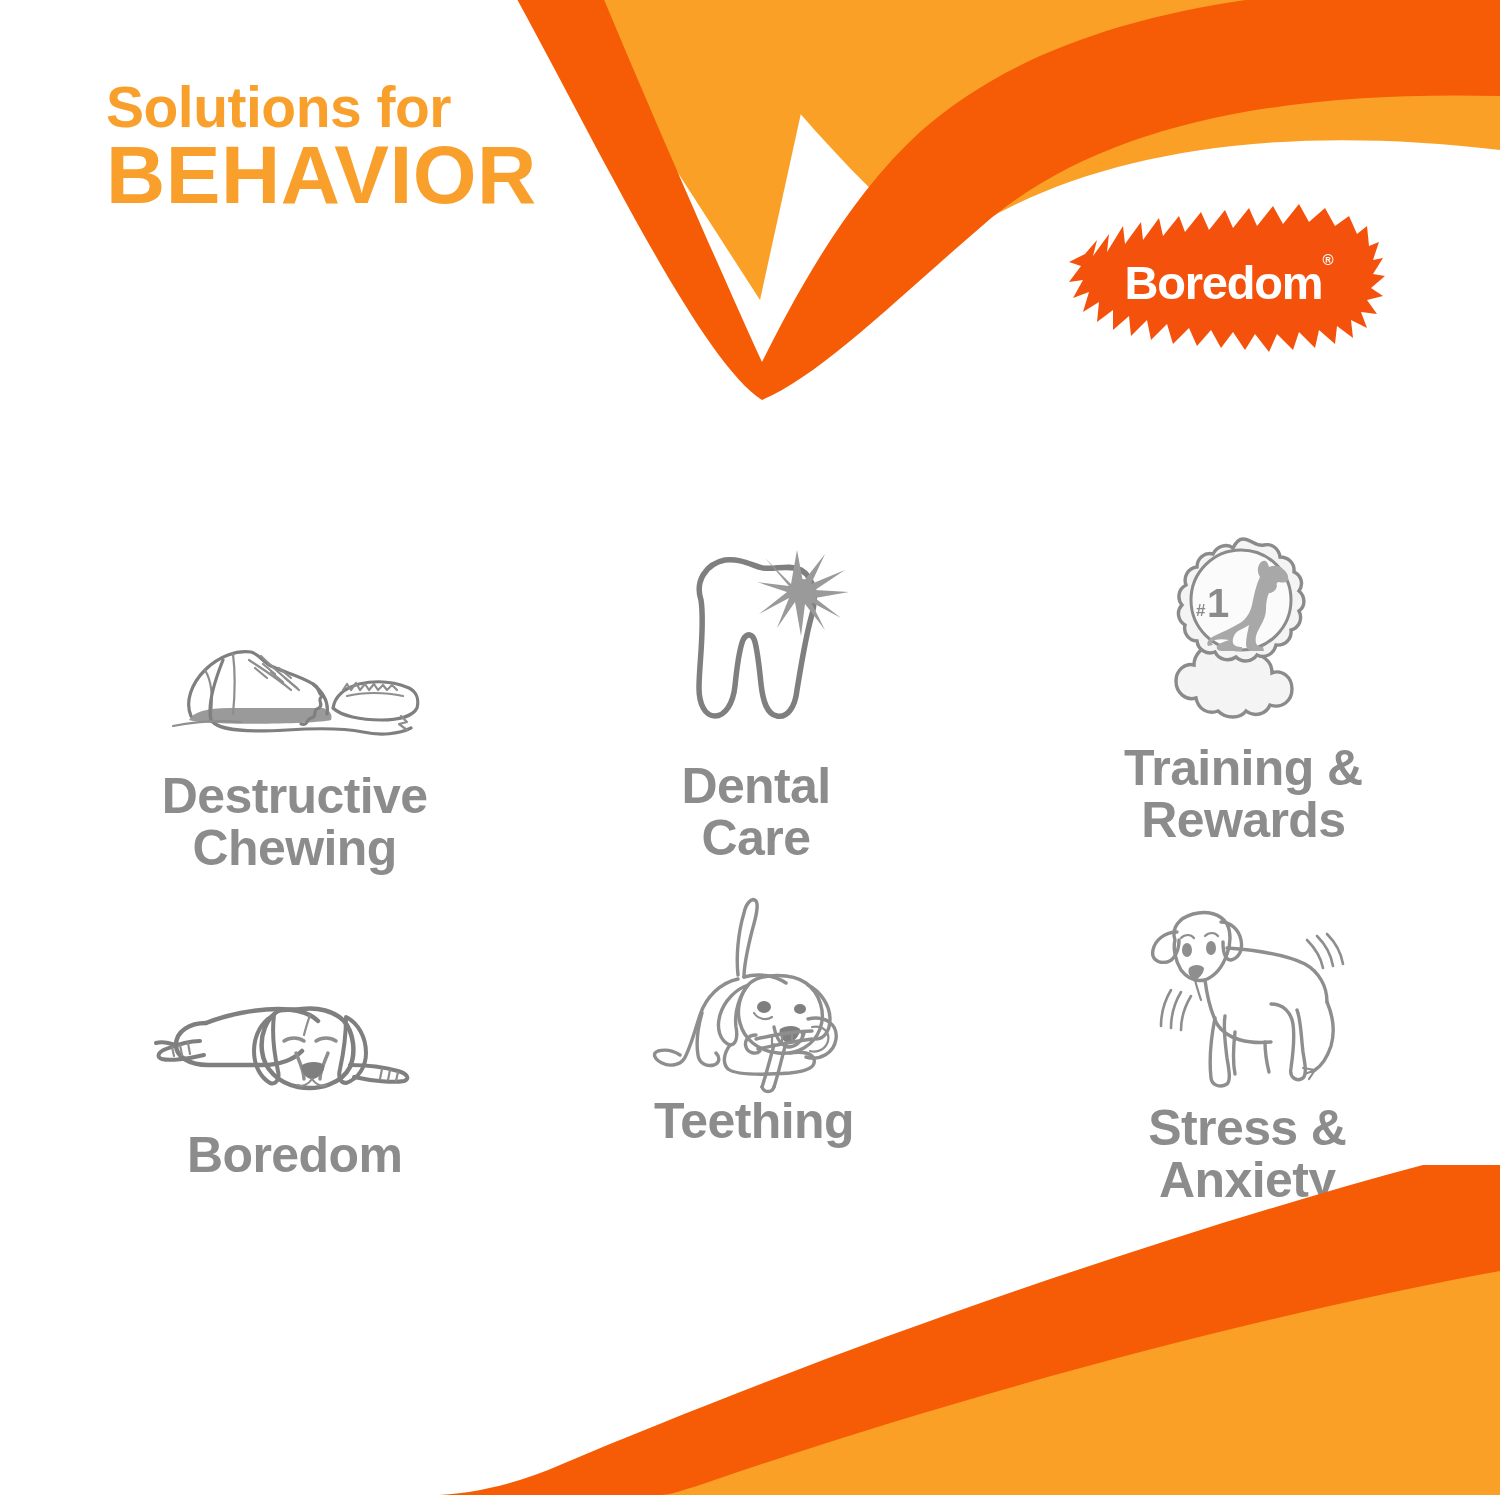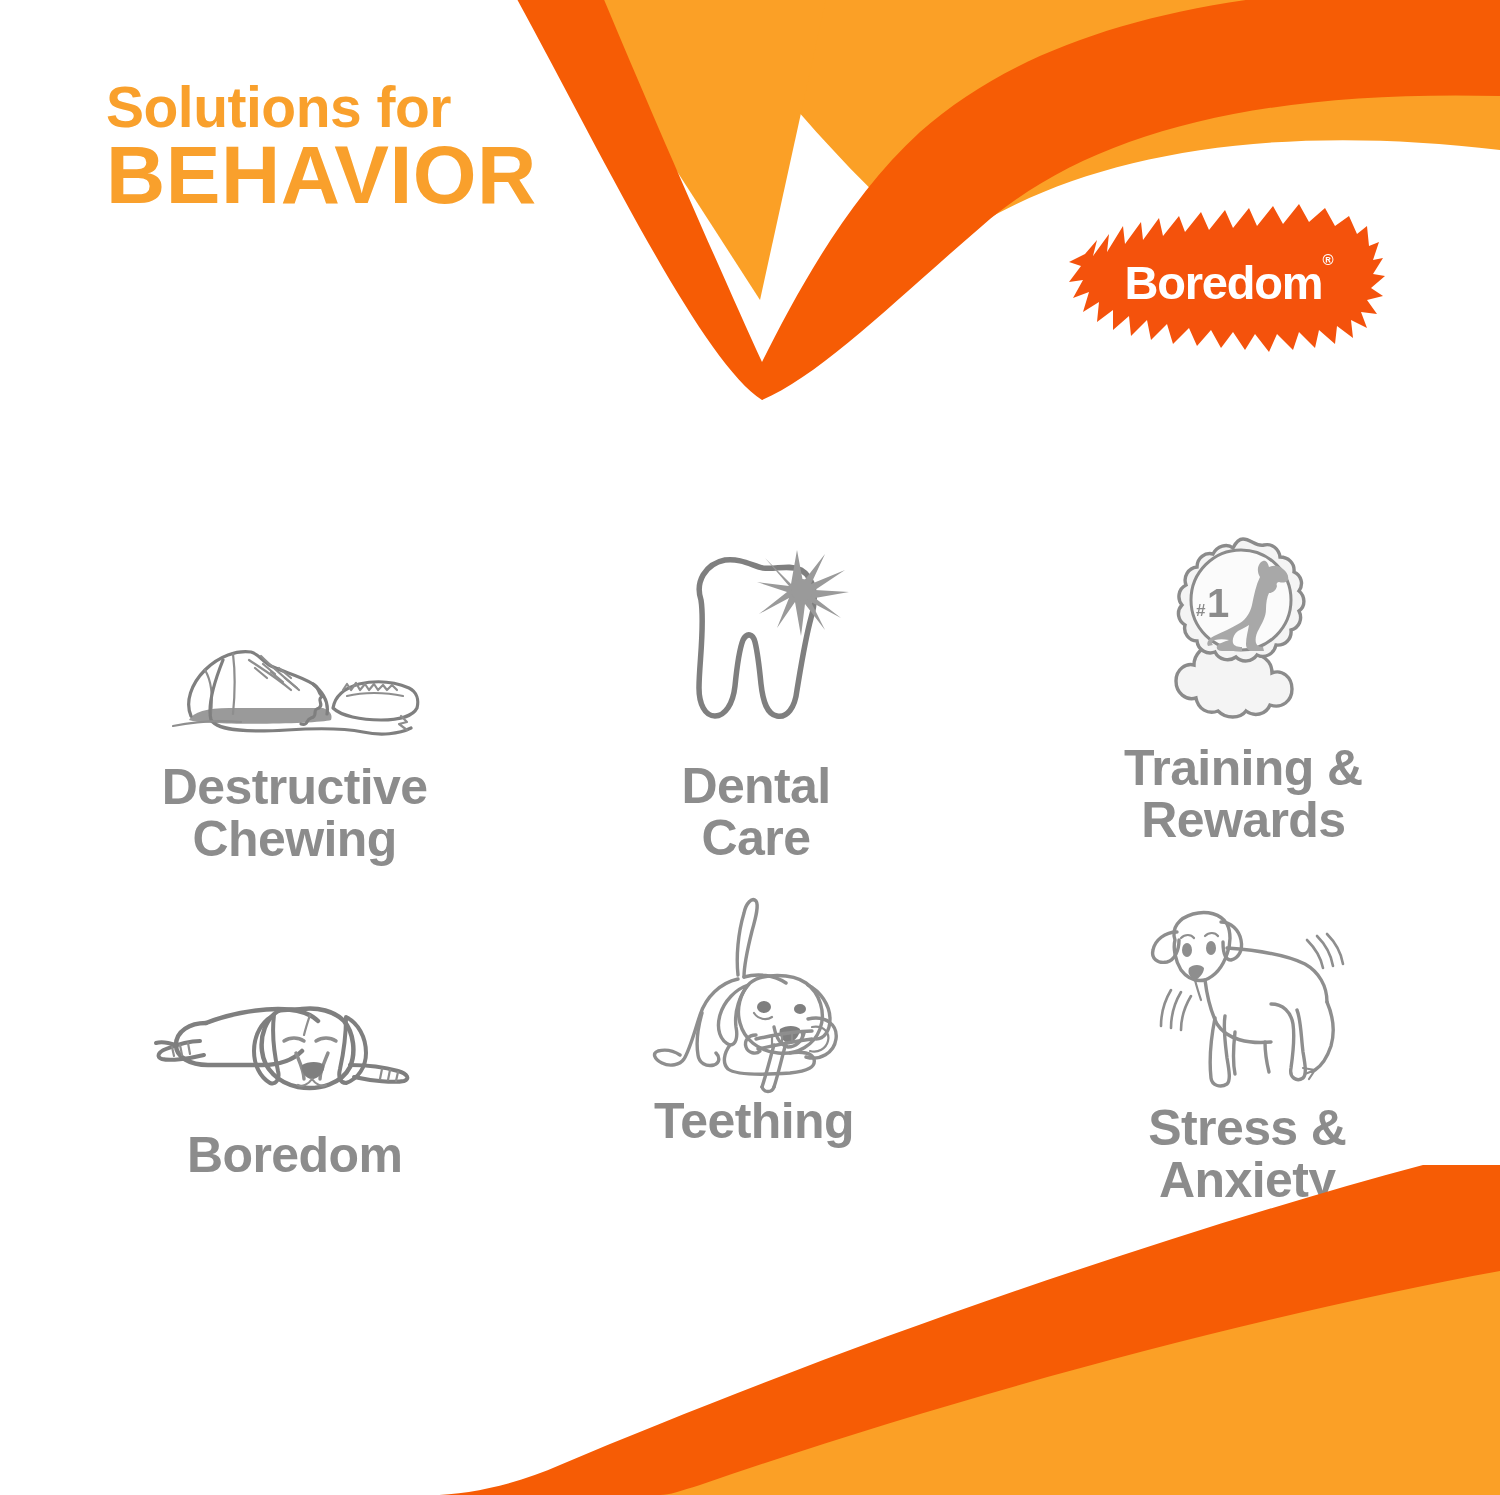--- a/index.html
+++ b/index.html
@@ -108,21 +108,21 @@
     font-weight: bold;
     font-size: 50px;
     line-height: 1.04;
     text-align: center;
     letter-spacing: -0.6px;
     white-space: pre-line;
   }
 
   
   .c-destructive .art { height: 190px; }
-  .c-destructive .caption { margin-top: 9px; }
+  .c-destructive .caption { margin-top: 18px; }
   .c-dental .art { height: 200px; }
   .c-dental .caption { margin-top: 16px; }
   .c-training .art { height: 200px; }
   .c-training .caption { margin-top: 14px; }
   .c-boredom .art { height: 185px; }
   .c-boredom .caption { margin-top: 24px; }
   .c-teething .art { height: 205px; }
   .c-teething .caption { }
   .c-stress .art { height: 200px; }
   .c-stress .caption { margin-top: 10px; }

